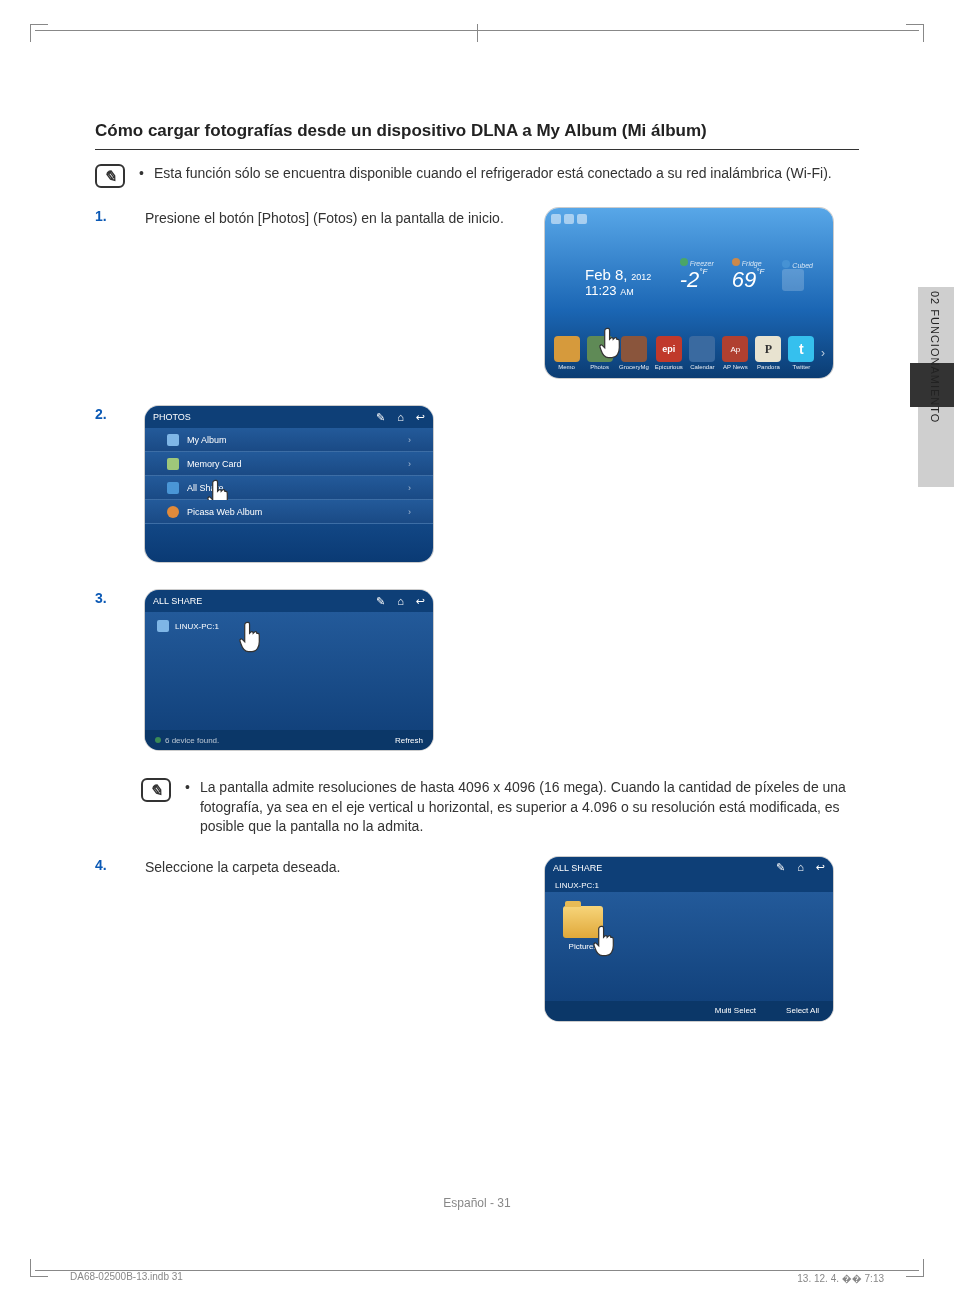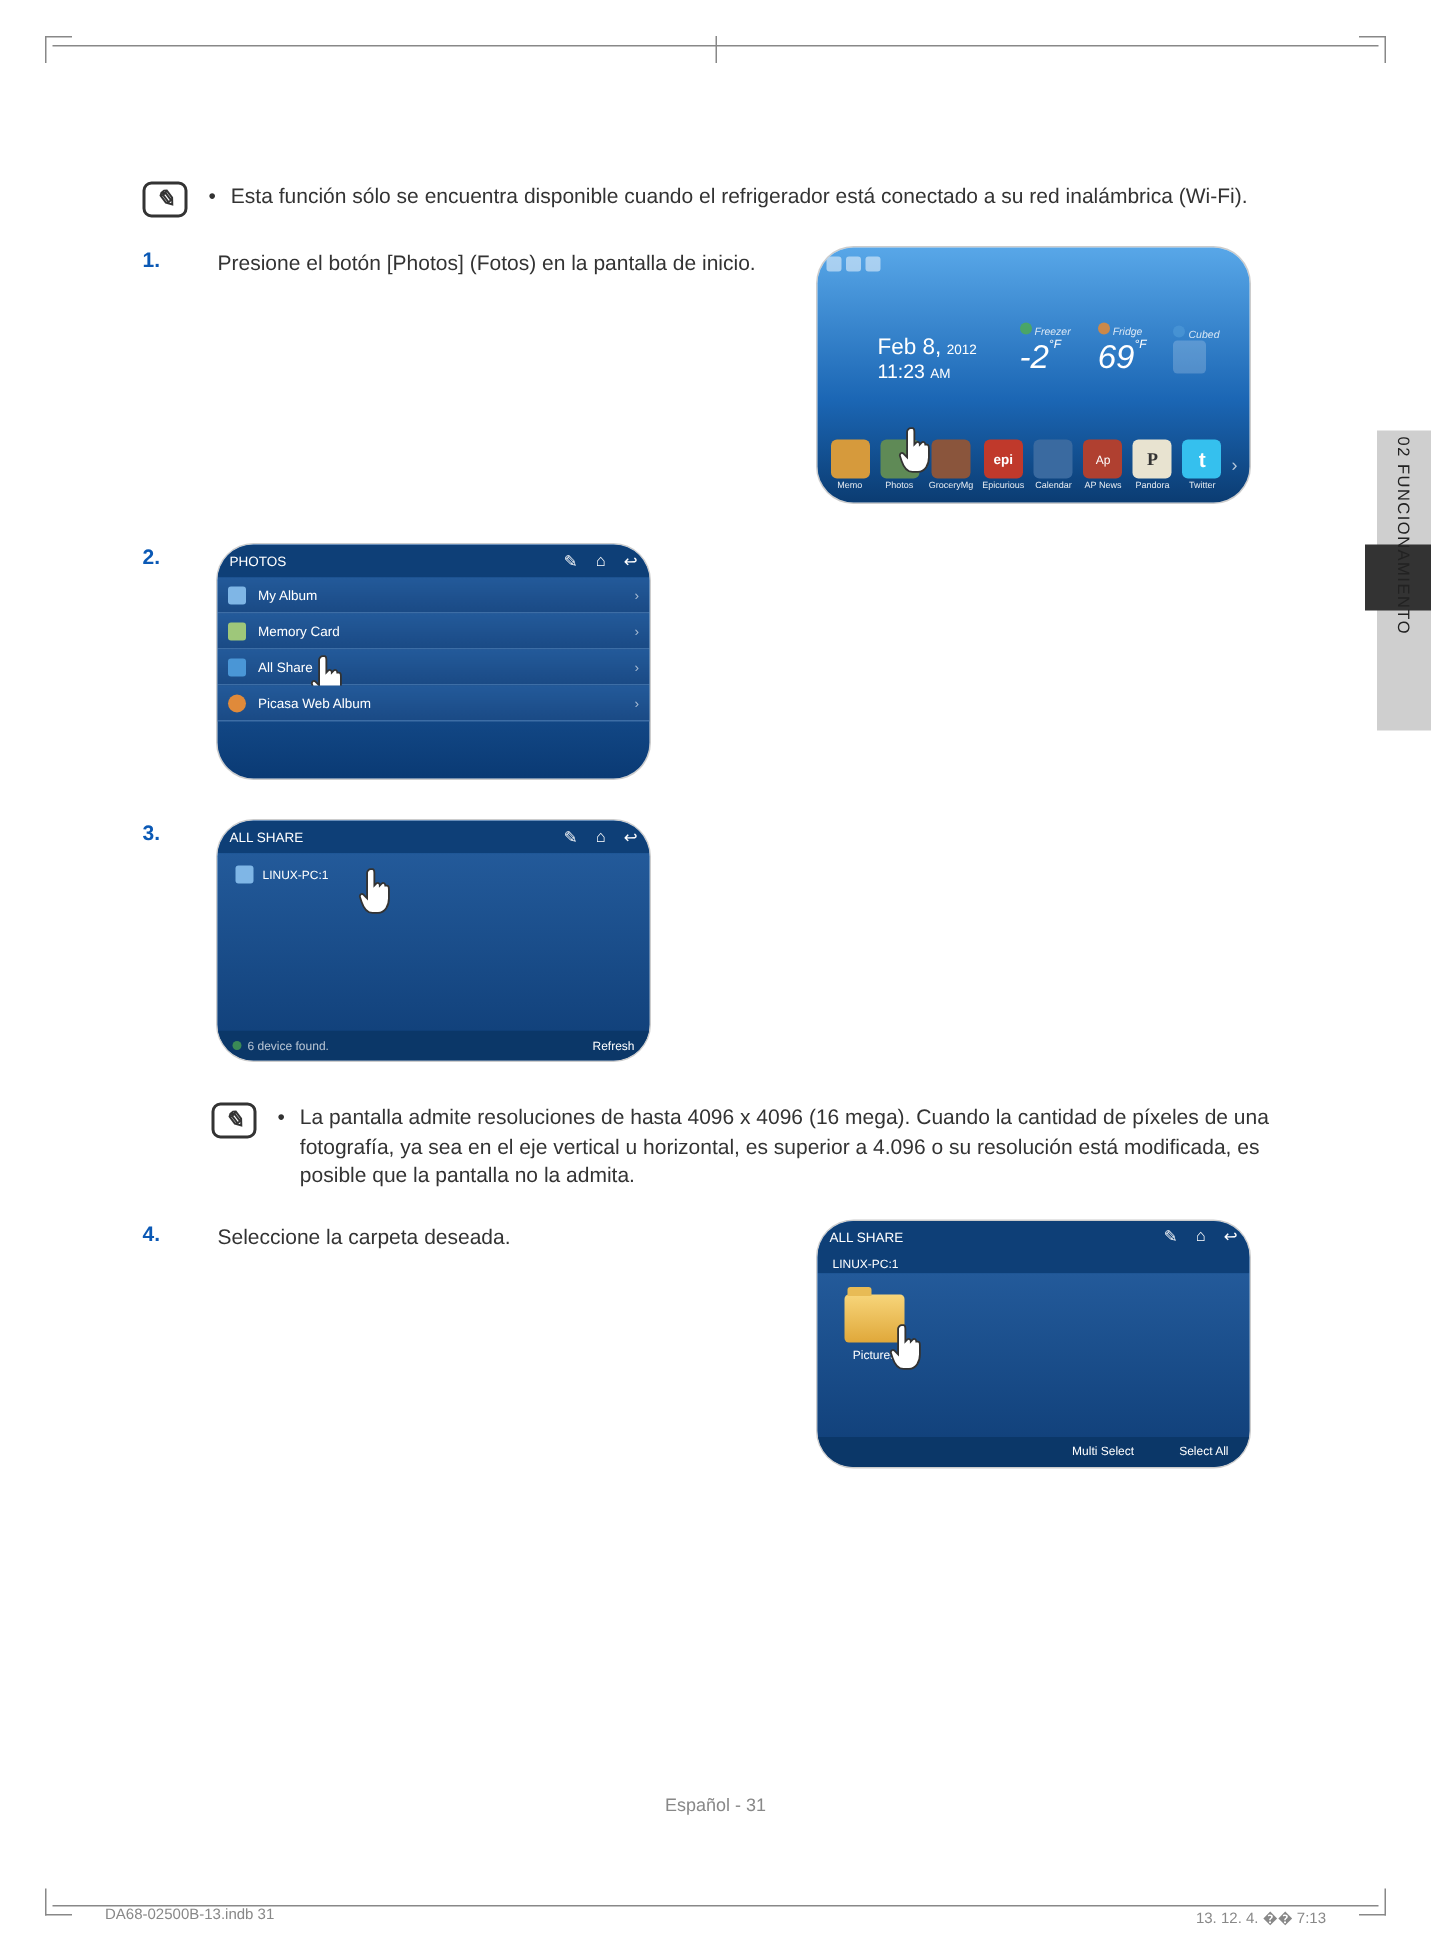--- a/index.html
+++ b/index.html
@@ -66,21 +66,21 @@
   .side-tab .dark  { position:absolute; left:0; top:76px; width:44px; height:44px; background:#333;}
   .side-tab .label {
     position:absolute; left:10px; top:4px; width:30px; height:192px;
     writing-mode: vertical-rl; text-orientation: mixed;
     font-size: 11px; letter-spacing:1px; color:#222;
     display:flex; align-items:center; justify-content:flex-start;
   }
 
   
   .shot {
-    width: 288px; border-radius: 24px; overflow: hidden;
+    width: 288px; border-radius: 14px; overflow: hidden;
     background: linear-gradient(#2b6fb9, #0a3a74);
     color: #fff; font-size: 8px;
     box-shadow: 0 0 0 1px #ccc;
   }
   .shot1 { height: 170px; position:relative; background: linear-gradient(#58a7e8,#1b66b4 60%,#0b3c72);}
   .shot1 .topicons { position:absolute; top:6px; left:6px; display:flex; gap:3px;}
   .shot1 .topicons span{ width:10px;height:10px;background:rgba(255,255,255,.5);border-radius:2px;display:block;}
   .shot1 .datetime { position:absolute; left:40px; top:58px; font-size:13px;}
   .shot1 .datetime .d{font-size:15px;}
   .shot1 .datetime .y{font-size:9px;}
@@ -96,21 +96,21 @@
   .shot1 .app .lab{ font-size:6px; opacity:.9;}
   .shot1 .arrow{ align-self:center; font-size:12px; opacity:.7;}
   .hand {
     position:absolute; width:30px; height:34px; pointer-events:none;
   }
   .hand svg{width:100%;height:100%;}
 
   .shot-list { height: 156px; }
   .shot-hdr { height:22px; background:#0e3f77; display:flex; align-items:center; padding:0 8px; font-size:9px; justify-content:space-between;}
   .shot-hdr .icons{display:flex; gap:12px; font-size:11px;}
-  .list-item { height:24px; border-bottom:1px solid rgba(255,255,255,.12); display:flex; align-items:center; padding:0 7px; gap:8px; font-size:9px; background:linear-gradient(#235a9a,#1a4a85); position:relative;}
+  .list-item { height:24px; border-bottom:1px solid rgba(255,255,255,.12); display:flex; align-items:center; padding:0 22px; gap:8px; font-size:9px; background:linear-gradient(#235a9a,#1a4a85); position:relative;}
   .list-item .ic{width:12px;height:12px;border-radius:2px;}
   .list-item .chev{margin-left:auto; opacity:.6;}
 
   .shot-all { height: 160px; display:flex; flex-direction:column;}
   .shot-all .body{ flex:1; background:linear-gradient(#235a9a,#12427c); position:relative;}
   .shot-all .dev { position:absolute; top:8px; left:12px; display:flex; gap:6px; align-items:center; font-size:8px;}
   .shot-all .dev .ic{width:12px;height:12px;background:#7fb6e6;border-radius:2px;}
   .shot-all .footer{height:20px;background:#0b3768;display:flex;align-items:center;justify-content:space-between;padding:0 10px;font-size:8px;}
   .shot-all .footer .left{opacity:.7;display:flex;gap:4px;align-items:center;}
   .shot-all .footer .left .dot{width:6px;height:6px;background:#4fae4f;border-radius:50%;}
@@ -139,20 +139,21 @@
 <div class="crop-top-center"></div>
 
 <div class="page">
   <div class="side-tab">
     <div class="light"></div>
       <div class="dark"></div>
     <div class="label">02  FUNCIONAMIENTO</div>
   </div>
 
   <div class="content">
+    <h2 class="section-title">Cómo cargar fotografías desde un dispositivo DLNA a My Album (Mi álbum)</h2>
 
     <div class="note-row">
       <div class="note-icon">✎</div>
       <div class="note-bullets">
         <div class="b">
             <span>Esta función sólo se encuentra disponible cuando el refrigerador está conectado a su red inalámbrica (Wi-Fi).</span>
           </div>
       </div>
     </div>
 

